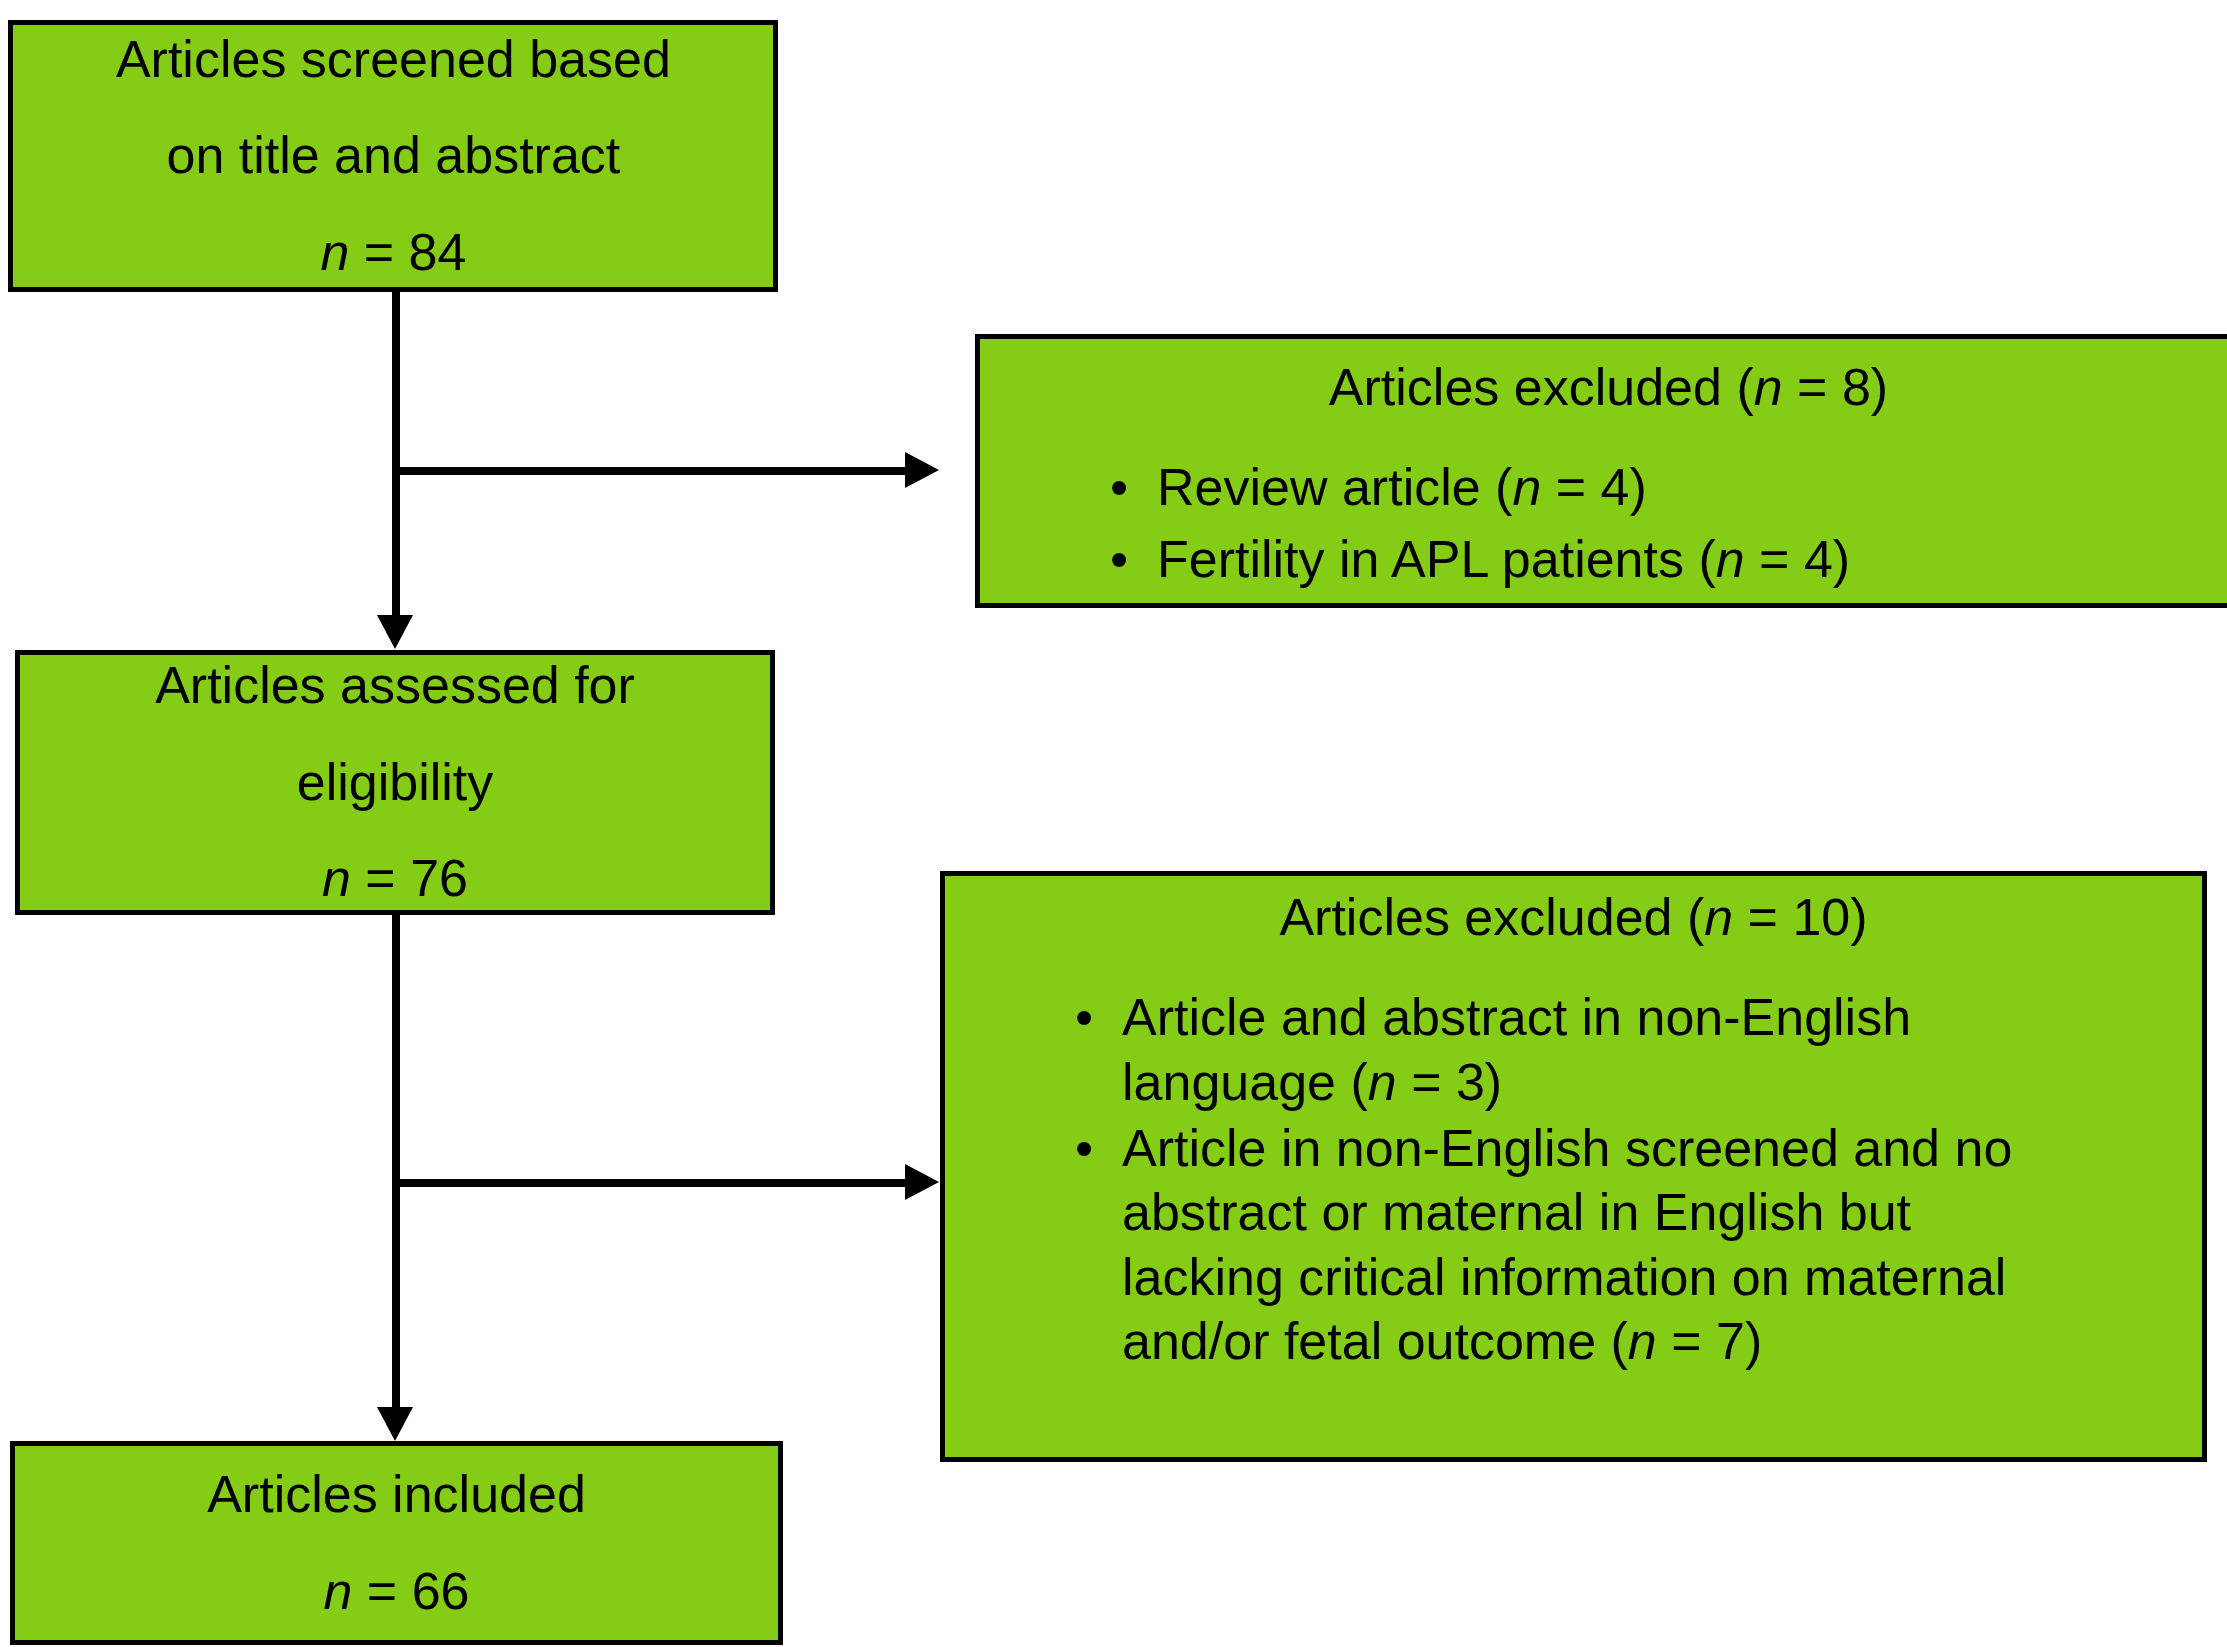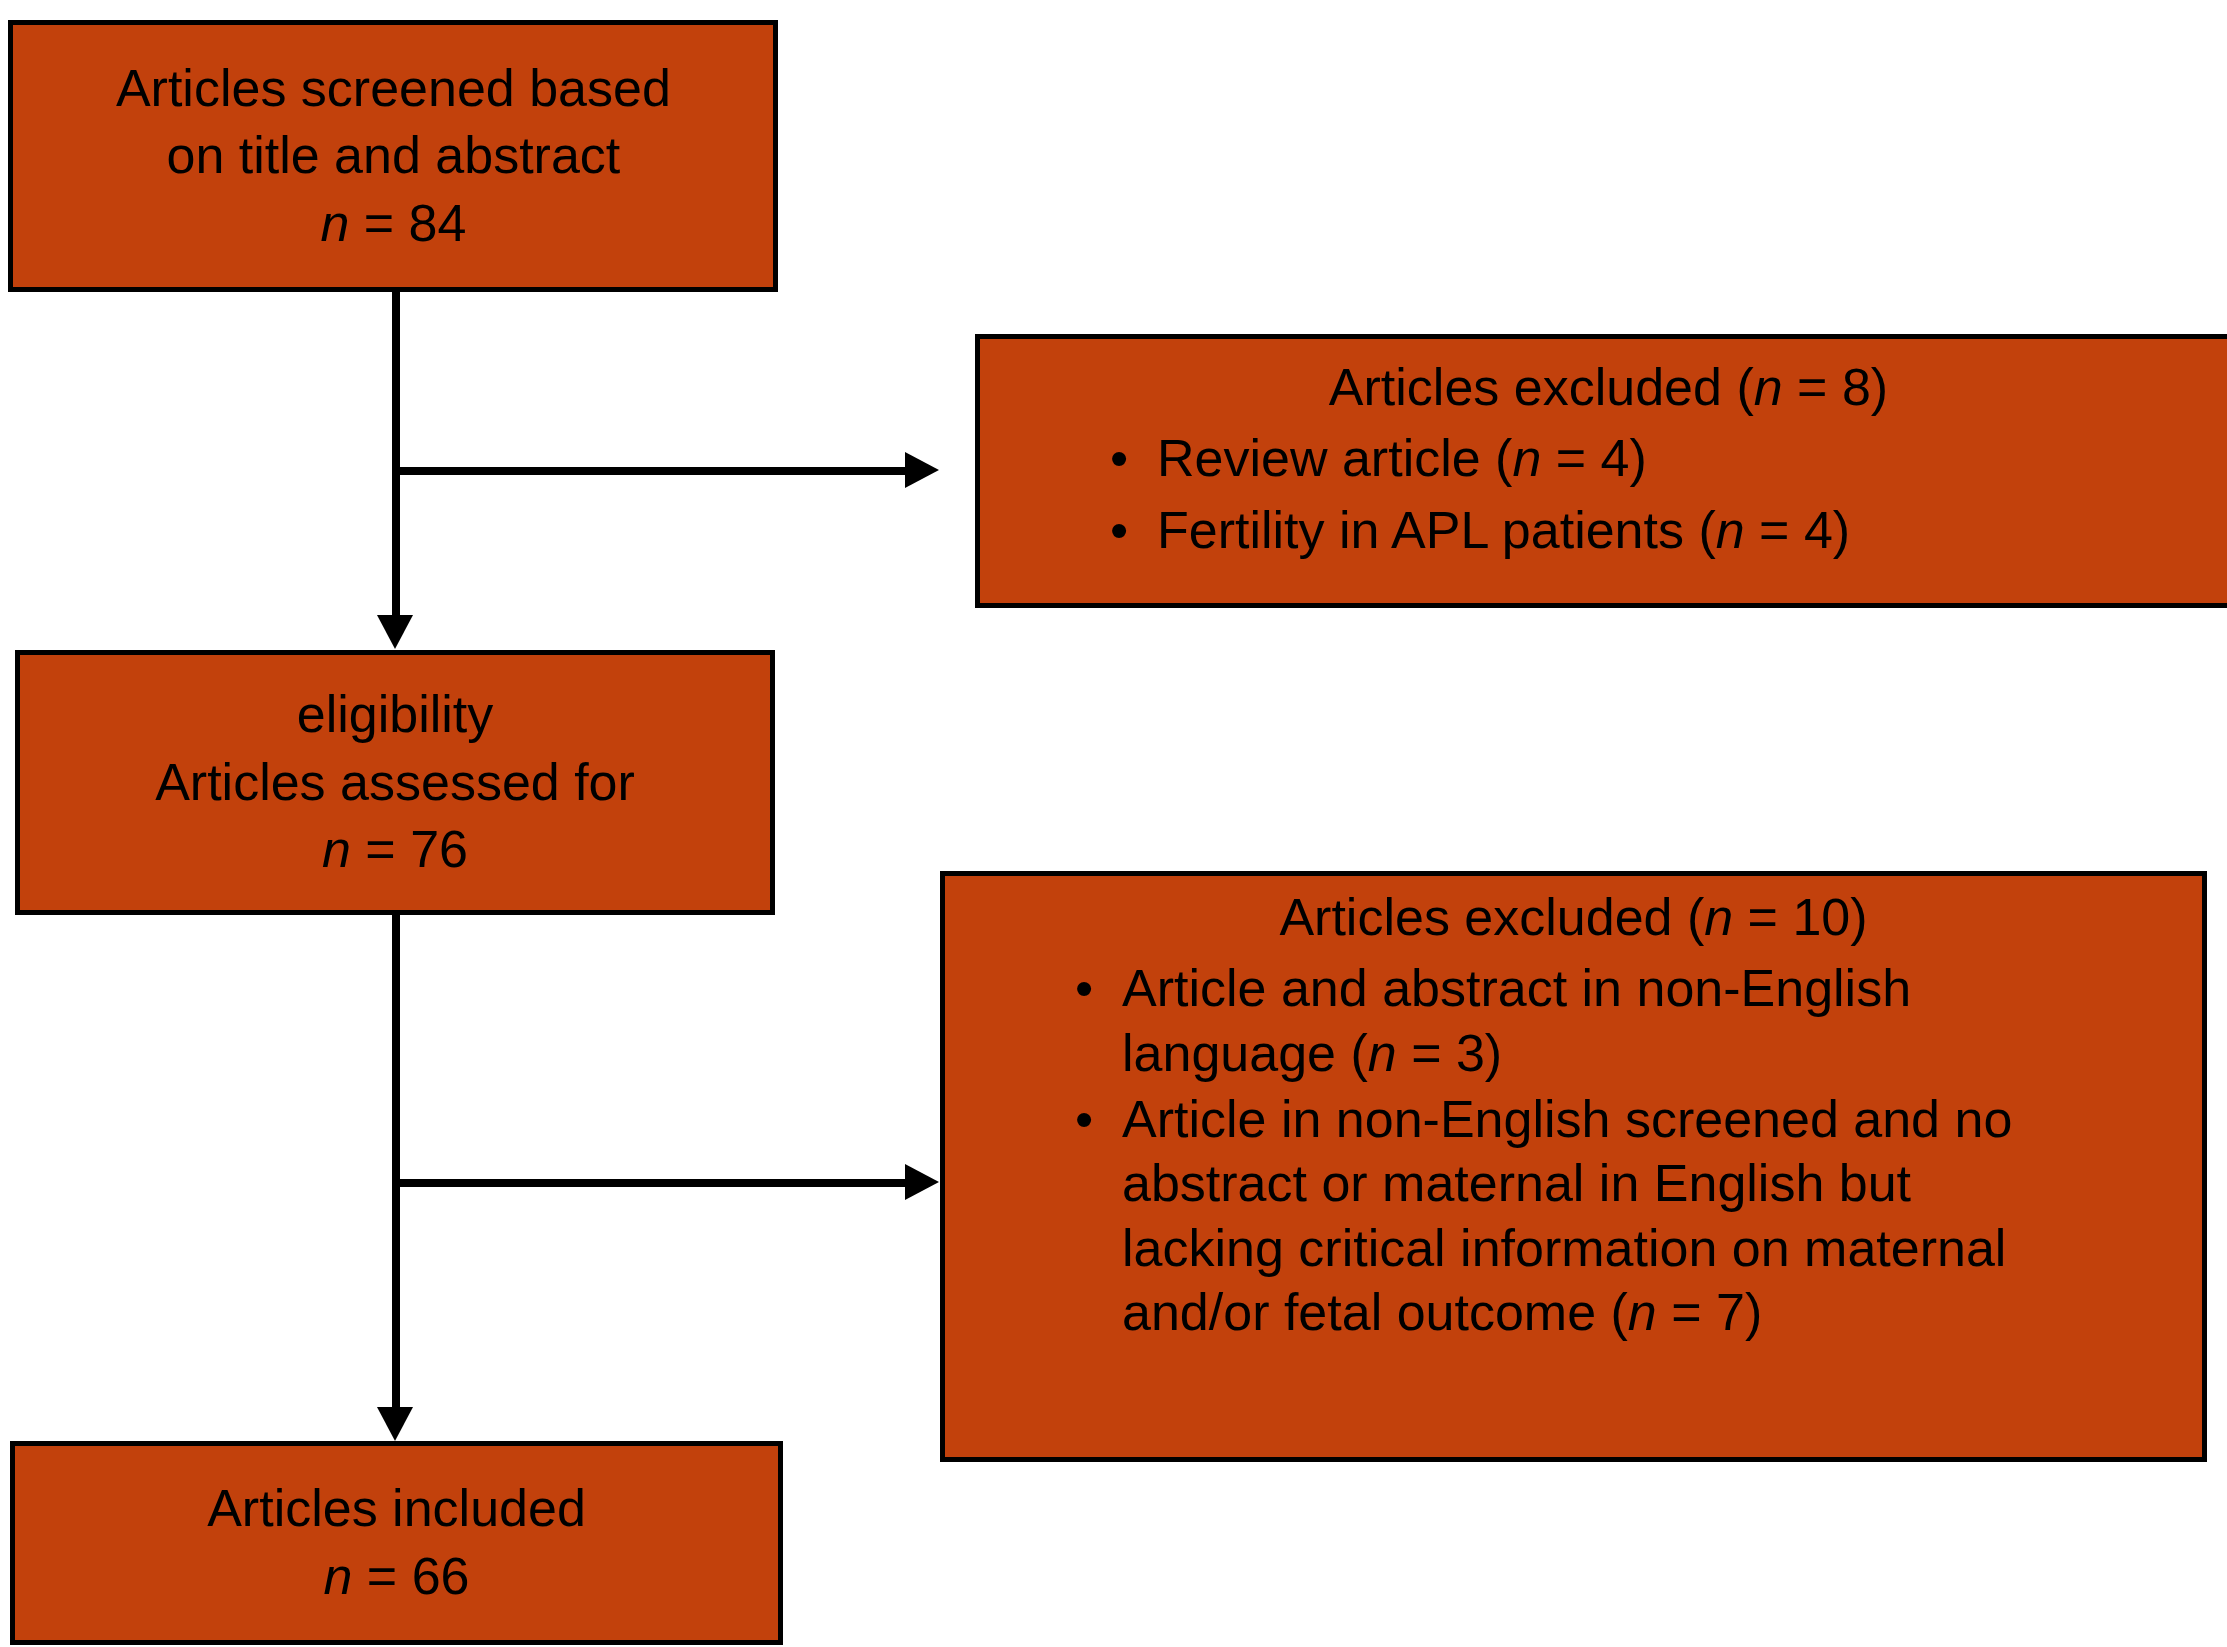--- a/index.html
+++ b/index.html
@@ -13,24 +13,25 @@
     height: 1647px;
     background: #ffffff;
     font-family: "Liberation Sans", sans-serif;
     color: #000000;
     overflow: hidden;
   }
   .flow-box {
     position: absolute;
     box-sizing: border-box;
     border: 5.9px solid #000000;
-    background: #c2410c;
+    background: #84cc16;
     display: flex;
     flex-direction: column;
     justify-content: center;
+    gap: 29px;
   }
   .box-line {
     text-align: center;
     font-size: 52px;
     line-height: 1.30;
     white-space: nowrap;
   }
   .n-italic {
     font-style: italic;
   }
@@ -136,22 +137,22 @@
 
 <div id="stage">
 
   <div class="flow-box" id="box-screened">
     <div class="box-line">Articles screened based</div>
     <div class="box-line">on title and abstract</div>
     <div class="box-line"><span class="n-italic">n</span><span> = 84</span></div>
   </div>
 
   <div class="flow-box" id="box-assessed">
+    <div class="box-line">Articles assessed for</div>
     <div class="box-line">eligibility</div>
-    <div class="box-line">Articles assessed for</div>
     <div class="box-line"><span class="n-italic">n</span><span> = 76</span></div>
   </div>
 
   <div class="flow-box" id="box-included">
     <div class="box-line">Articles included</div>
     <div class="box-line"><span class="n-italic">n</span><span> = 66</span></div>
   </div>
 
   <div class="flow-box" id="box-excluded-1">
     <div class="excl-title"><span>Articles excluded (</span><span class="n-italic">n</span><span> = 8)</span></div>

